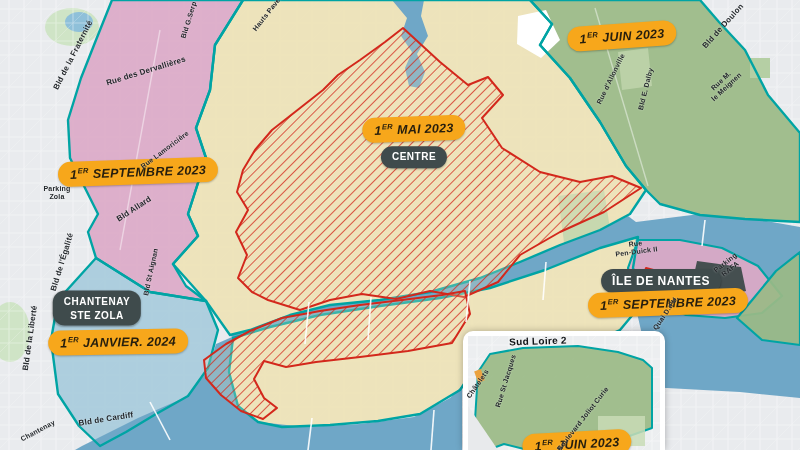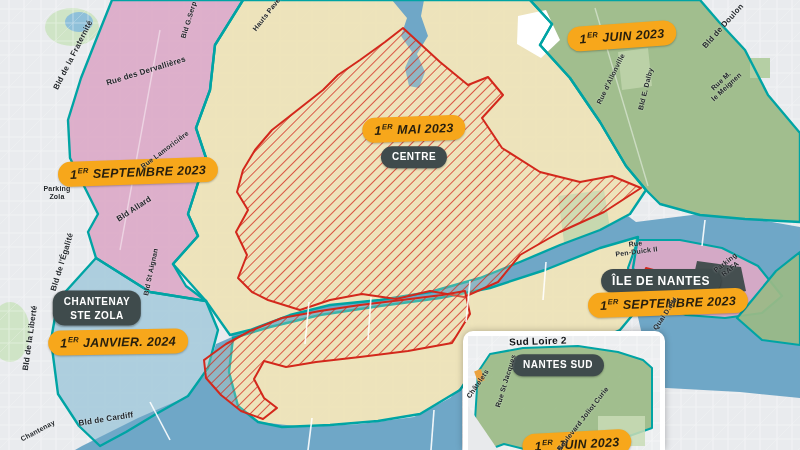--- a/index.html
+++ b/index.html
@@ -133,23 +133,20 @@
 
     <div class="pill-dark" style="left:414px;top:157px">
       <div>CENTRE</div>
     </div>
     <div class="pill-dark" style="left:97px;top:308px">
       <div>CHANTENAY</div>
       <div>STE ZOLA</div>
     </div>
     <div class="pill-dark" style="left:661px;top:281px;font-size:12px">
       <div>ÎLE DE NANTES</div>
-    </div>
-    <div class="pill-dark" style="left:558px;top:365px">
-      <div>NANTES SUD</div>
     </div>
 
     <div class="pill-date" style="left:138px;top:172px;--r:-2deg">
       <span>1</span><sup>ER</sup><span class="rest">SEPTEMBRE 2023</span>
     </div>
     <div class="pill-date" style="left:414px;top:129px;--r:-2deg">
       <span>1</span><sup>ER</sup><span class="rest">MAI 2023</span>
     </div>
     <div class="pill-date" style="left:622px;top:36px;--r:-4deg">
       <span>1</span><sup>ER</sup><span class="rest">JUIN 2023</span>

